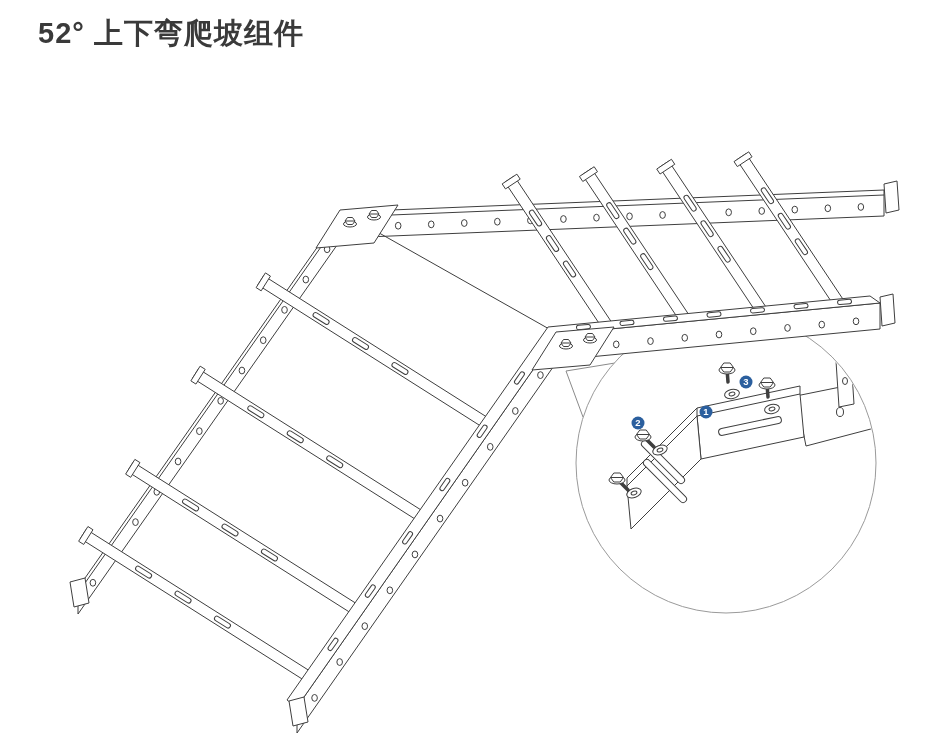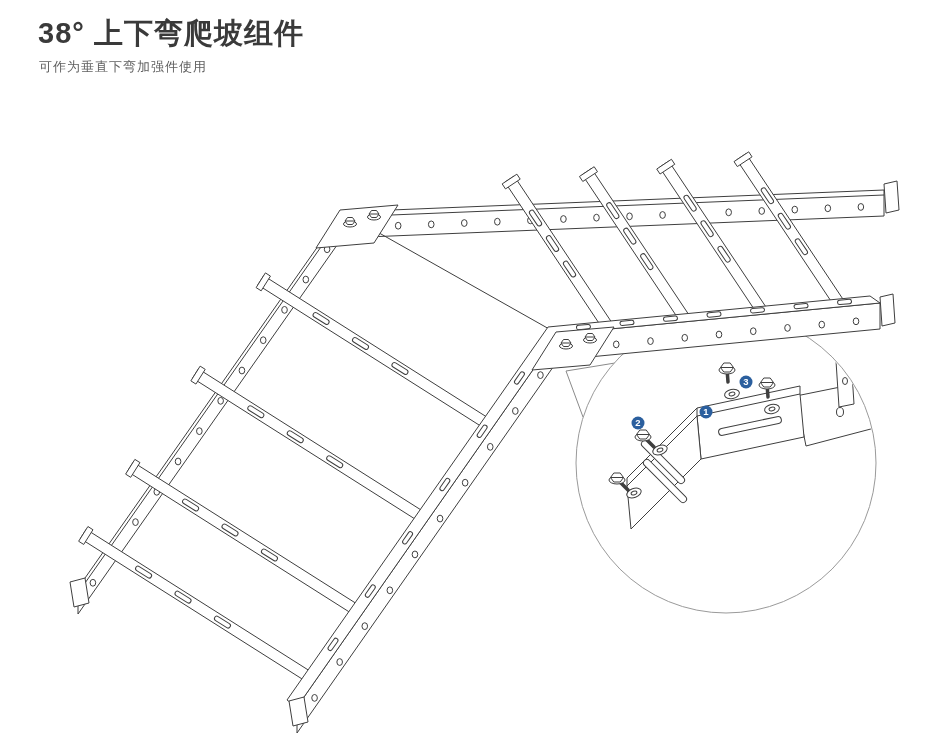--- a/index.html
+++ b/index.html
@@ -10,22 +10,21 @@
   .subtitle{margin:7px 0 0 1px;font-size:13px;color:#5f5f5f;letter-spacing:1px;}
   svg.drawing{position:absolute;left:0;top:0;width:927px;height:745px;}
   svg text{font-family:"Liberation Sans",sans-serif;font-weight:700;}
 </style>
 </head>
 <body>
 
 <div class="page">
 
   <header>
-    <h1>38° 上下弯爬坡组件</h1>
-    <p class="subtitle">可作为垂直下弯加强件使用</p>
+    <h1>52° 上下弯爬坡组件</h1>
   </header>
 
   <svg class="drawing" viewBox="0 0 927 745">
 
     <g id="gen">
         <polygon stroke="#3f3f3f" stroke-width="1" fill="#fff" points="78,588 342,212 884,190 884,216 342,238 78,614"></polygon>
         <polyline stroke="#3f3f3f" stroke-width="1" fill="none" points="78,593 342,217 884,195"></polyline>
         <ellipse stroke="#3f3f3f" stroke-width="1" fill="#fff" cx="365.1341463414634" cy="227.0609756097561" rx="2.8" ry="3.4"></ellipse>
         <ellipse stroke="#3f3f3f" stroke-width="1" fill="#fff" cx="398.1829268292683" cy="225.71951219512195" rx="2.8" ry="3.4"></ellipse>
         <ellipse stroke="#3f3f3f" stroke-width="1" fill="#fff" cx="431.2317073170732" cy="224.3780487804878" rx="2.8" ry="3.4"></ellipse>

